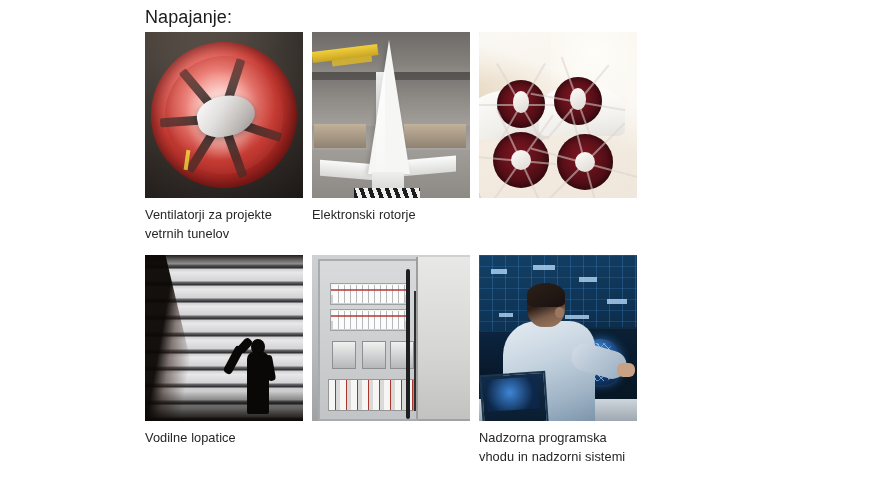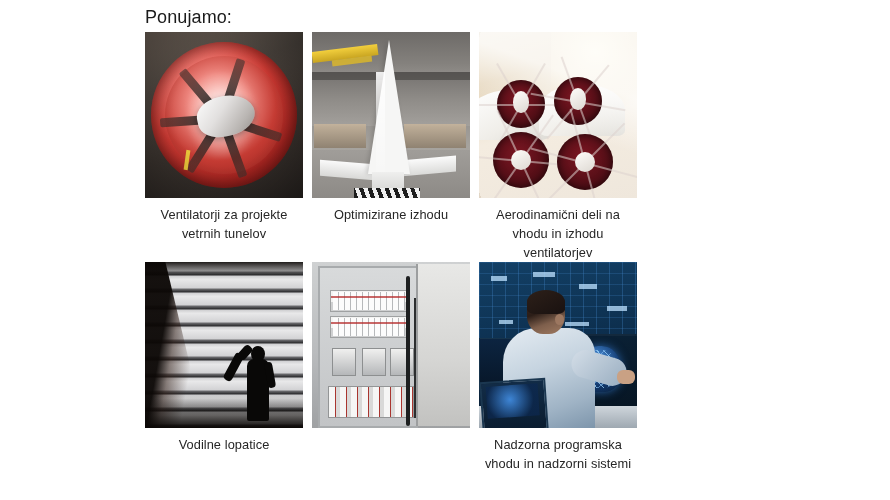--- a/index.html
+++ b/index.html
@@ -34,40 +34,39 @@
     position: absolute;
     left: 145px;
     top: 32px;
     width: 492px;
   }
   .row {
     display: flex;
     gap: 9px;
   }
   .row-2 {
-    margin-top: 0;
+    margin-top: 12px;
   }
   .cell {
     width: 158px;
   }
   .thumb {
     position: relative;
     width: 158px;
     height: 166px;
     overflow: hidden;
     background: #cccccc;
   }
   .caption {
     margin-top: 7px;
     font-size: 12.8px;
     line-height: 19px;
     color: #262626;
     letter-spacing: 0.05px;
     word-spacing: 0.2px;
-    text-align: center;
   }
 
   
   .t1 {
     background:
       linear-gradient(160deg, #6e6258 0%, #4a433d 30%, #3a332e 60%, #2a2522 100%);
   }
   .t1 .ring-outer {
     position: absolute;
     left: 6px; top: 10px;
@@ -429,21 +428,21 @@
     position: absolute; left: 36px; bottom: 0; width: 76px; height: 40px;
     background: linear-gradient(180deg, #1a2b3a, #0c1a26);
     border-radius: 8px 8px 0 0;
   }
 </style>
 </head>
 <body>
 
 <div class="slide">
 
-  <div class="slide-title">Ponujamo:</div>
+  <div class="slide-title">Napajanje:</div>
 
   <div class="grid">
 
     <div class="row row-1">
 
       <div class="cell">
         <div class="thumb t1">
           <div class="ring-outer"></div>
           <div class="ring-inner"></div>
           <div class="glow"></div>
@@ -470,21 +469,21 @@
           <div class="bench b1"></div>
           <div class="bench b2"></div>
           <div class="floor"></div>
           <div class="wing-l"></div>
           <div class="wing-r"></div>
           <div class="cone"></div>
           <div class="cone-sheen"></div>
           <div class="pedestal"></div>
           <div class="stripes"></div>
         </div>
-        <div class="caption">Optimizirane izhodu</div>
+        <div class="caption">Elektronski rotorje</div>
       </div>
 
       <div class="cell">
         <div class="thumb t3">
           <div class="veins"></div>
           <div class="sun"></div>
           <div class="duct d1"></div>
           <div class="duct d2"></div>
           <div class="panel"></div>
           <div class="fan f1">
@@ -517,21 +516,20 @@
           <div class="fan f4">
             <div class="spoke" style="transform:rotate(15deg)"></div>
             <div class="spoke" style="transform:rotate(75deg)"></div>
             <div class="spoke" style="transform:rotate(135deg)"></div>
             <div class="spoke" style="transform:rotate(195deg)"></div>
             <div class="spoke" style="transform:rotate(255deg)"></div>
             <div class="spoke" style="transform:rotate(315deg)"></div>
             <div class="nose wide"></div>
           </div>
         </div>
-        <div class="caption">Aerodinamični deli na vhodu in izhodu ventilatorjev</div>
       </div>
     </div>
 
     <div class="row row-2">
 
       <div class="cell">
         <div class="thumb t4">
           <div class="louvres"></div>
           <div class="shade-left"></div>
           <div class="shade-top"></div>

